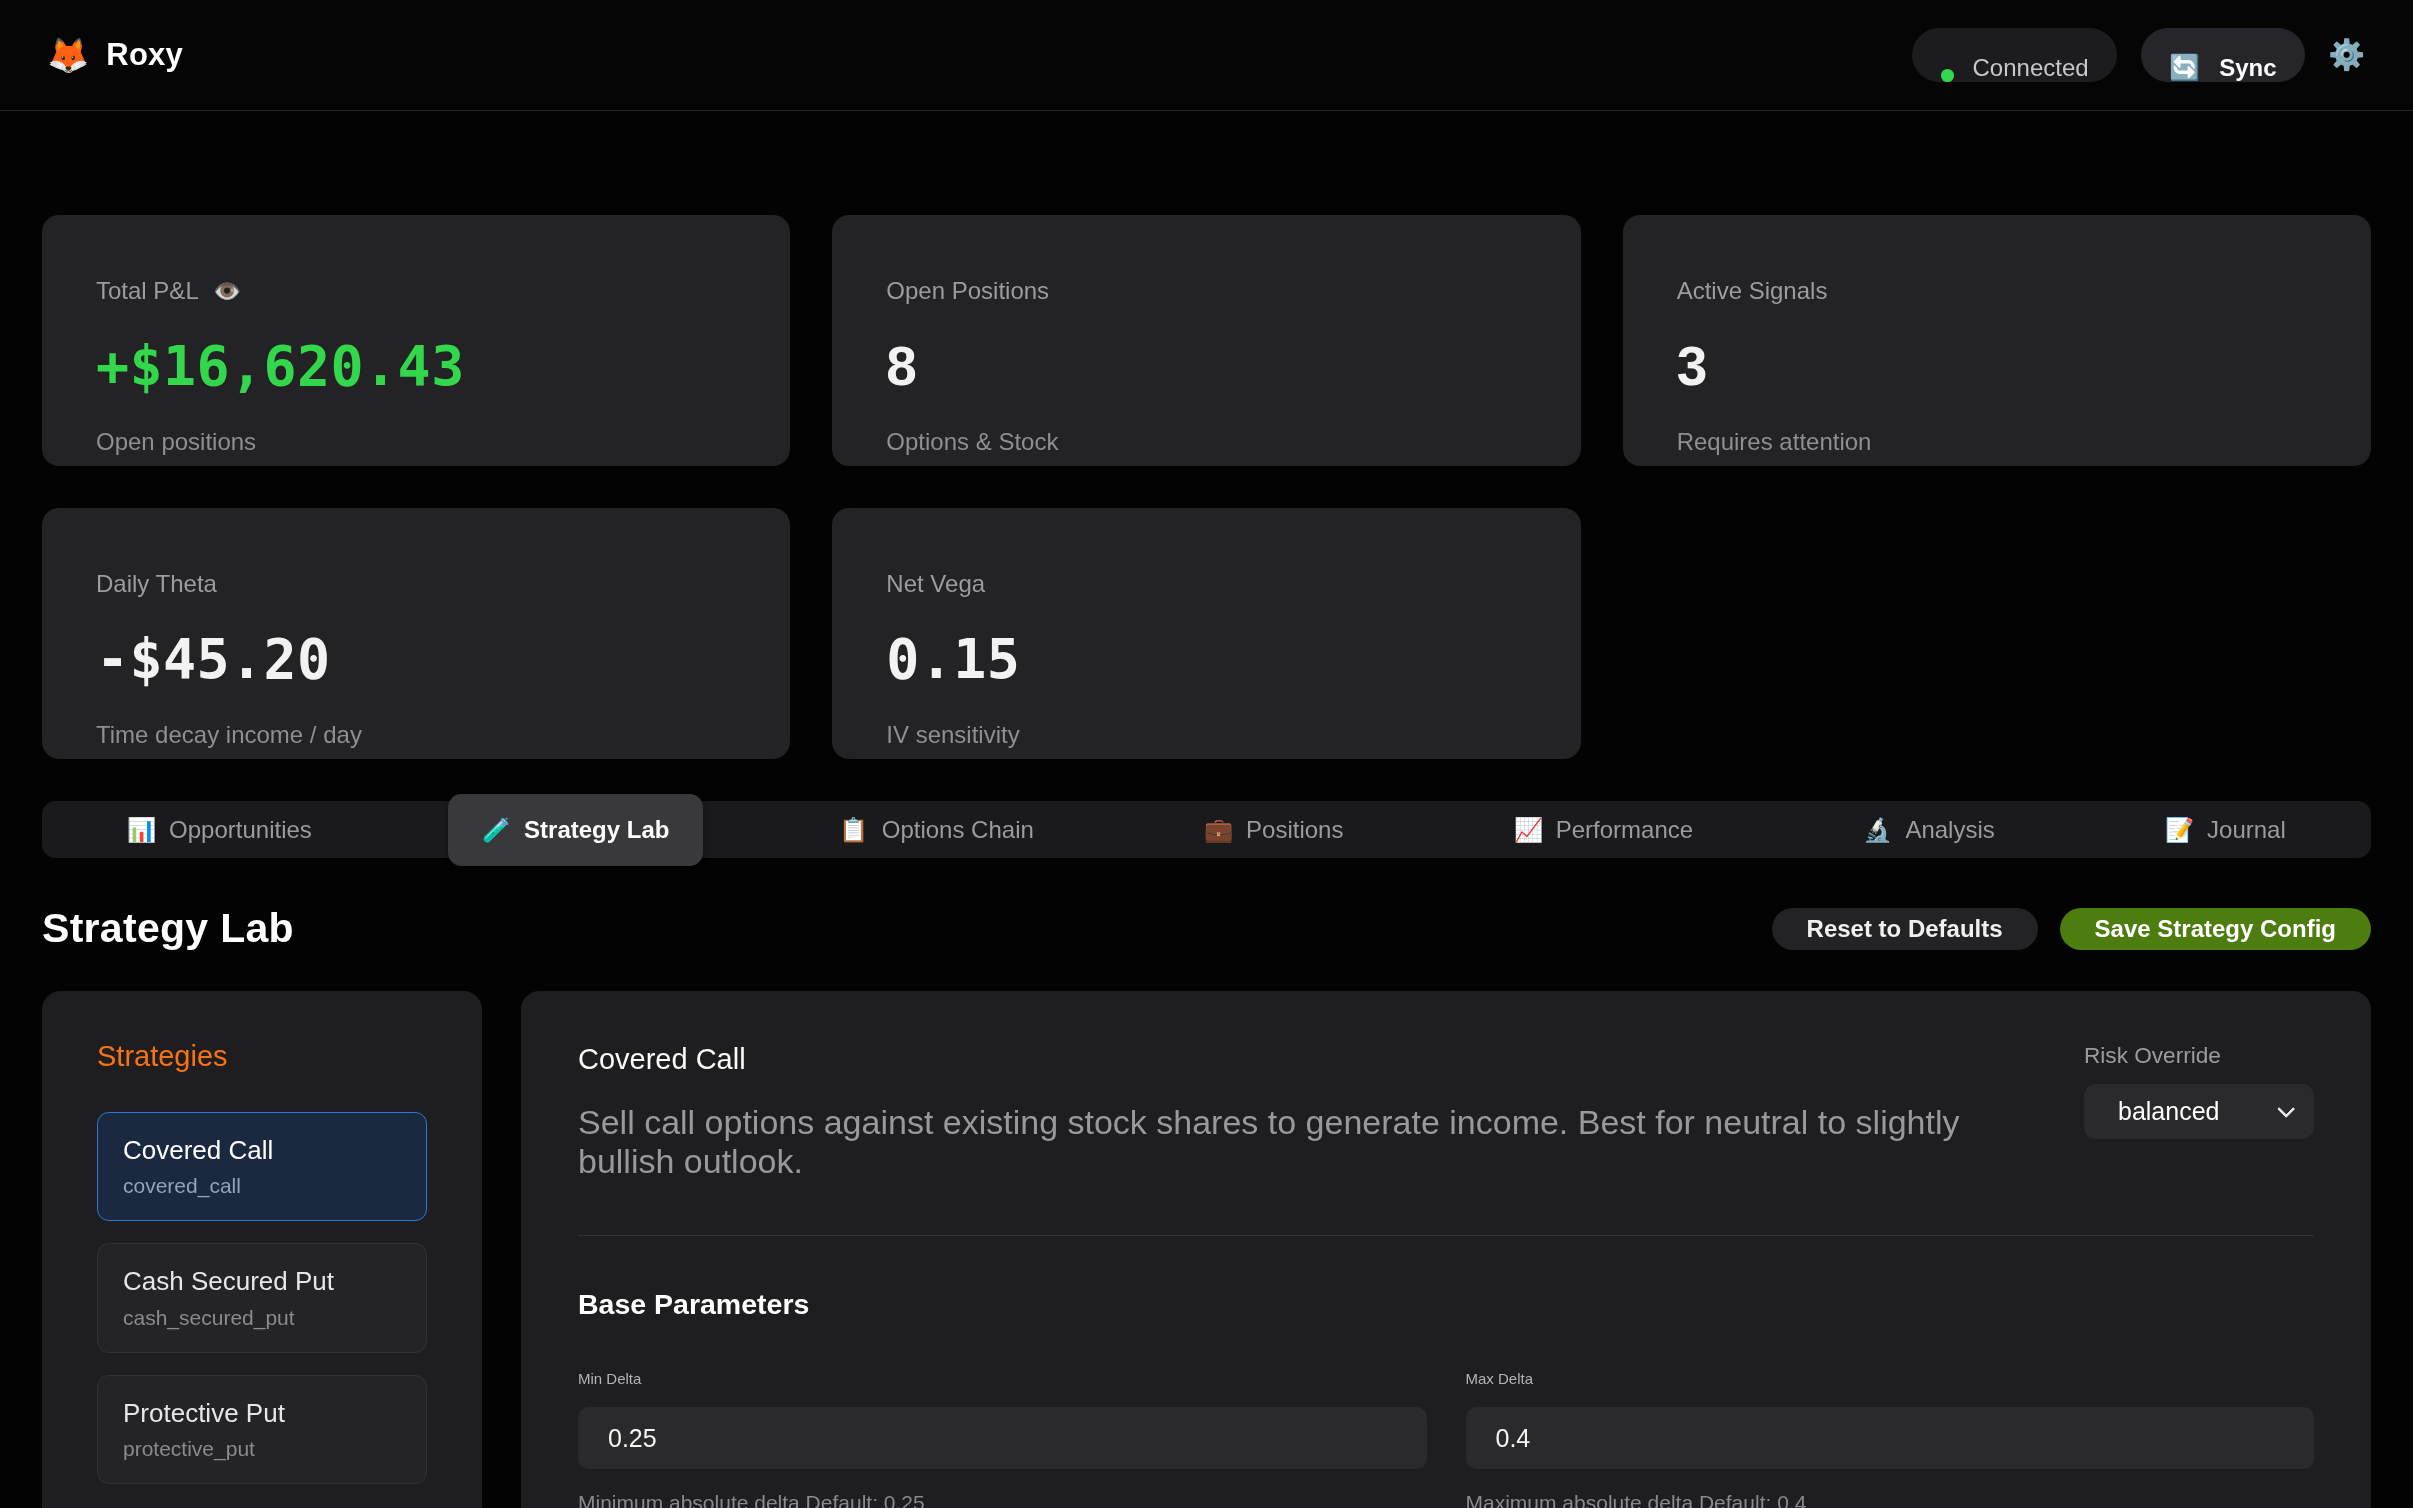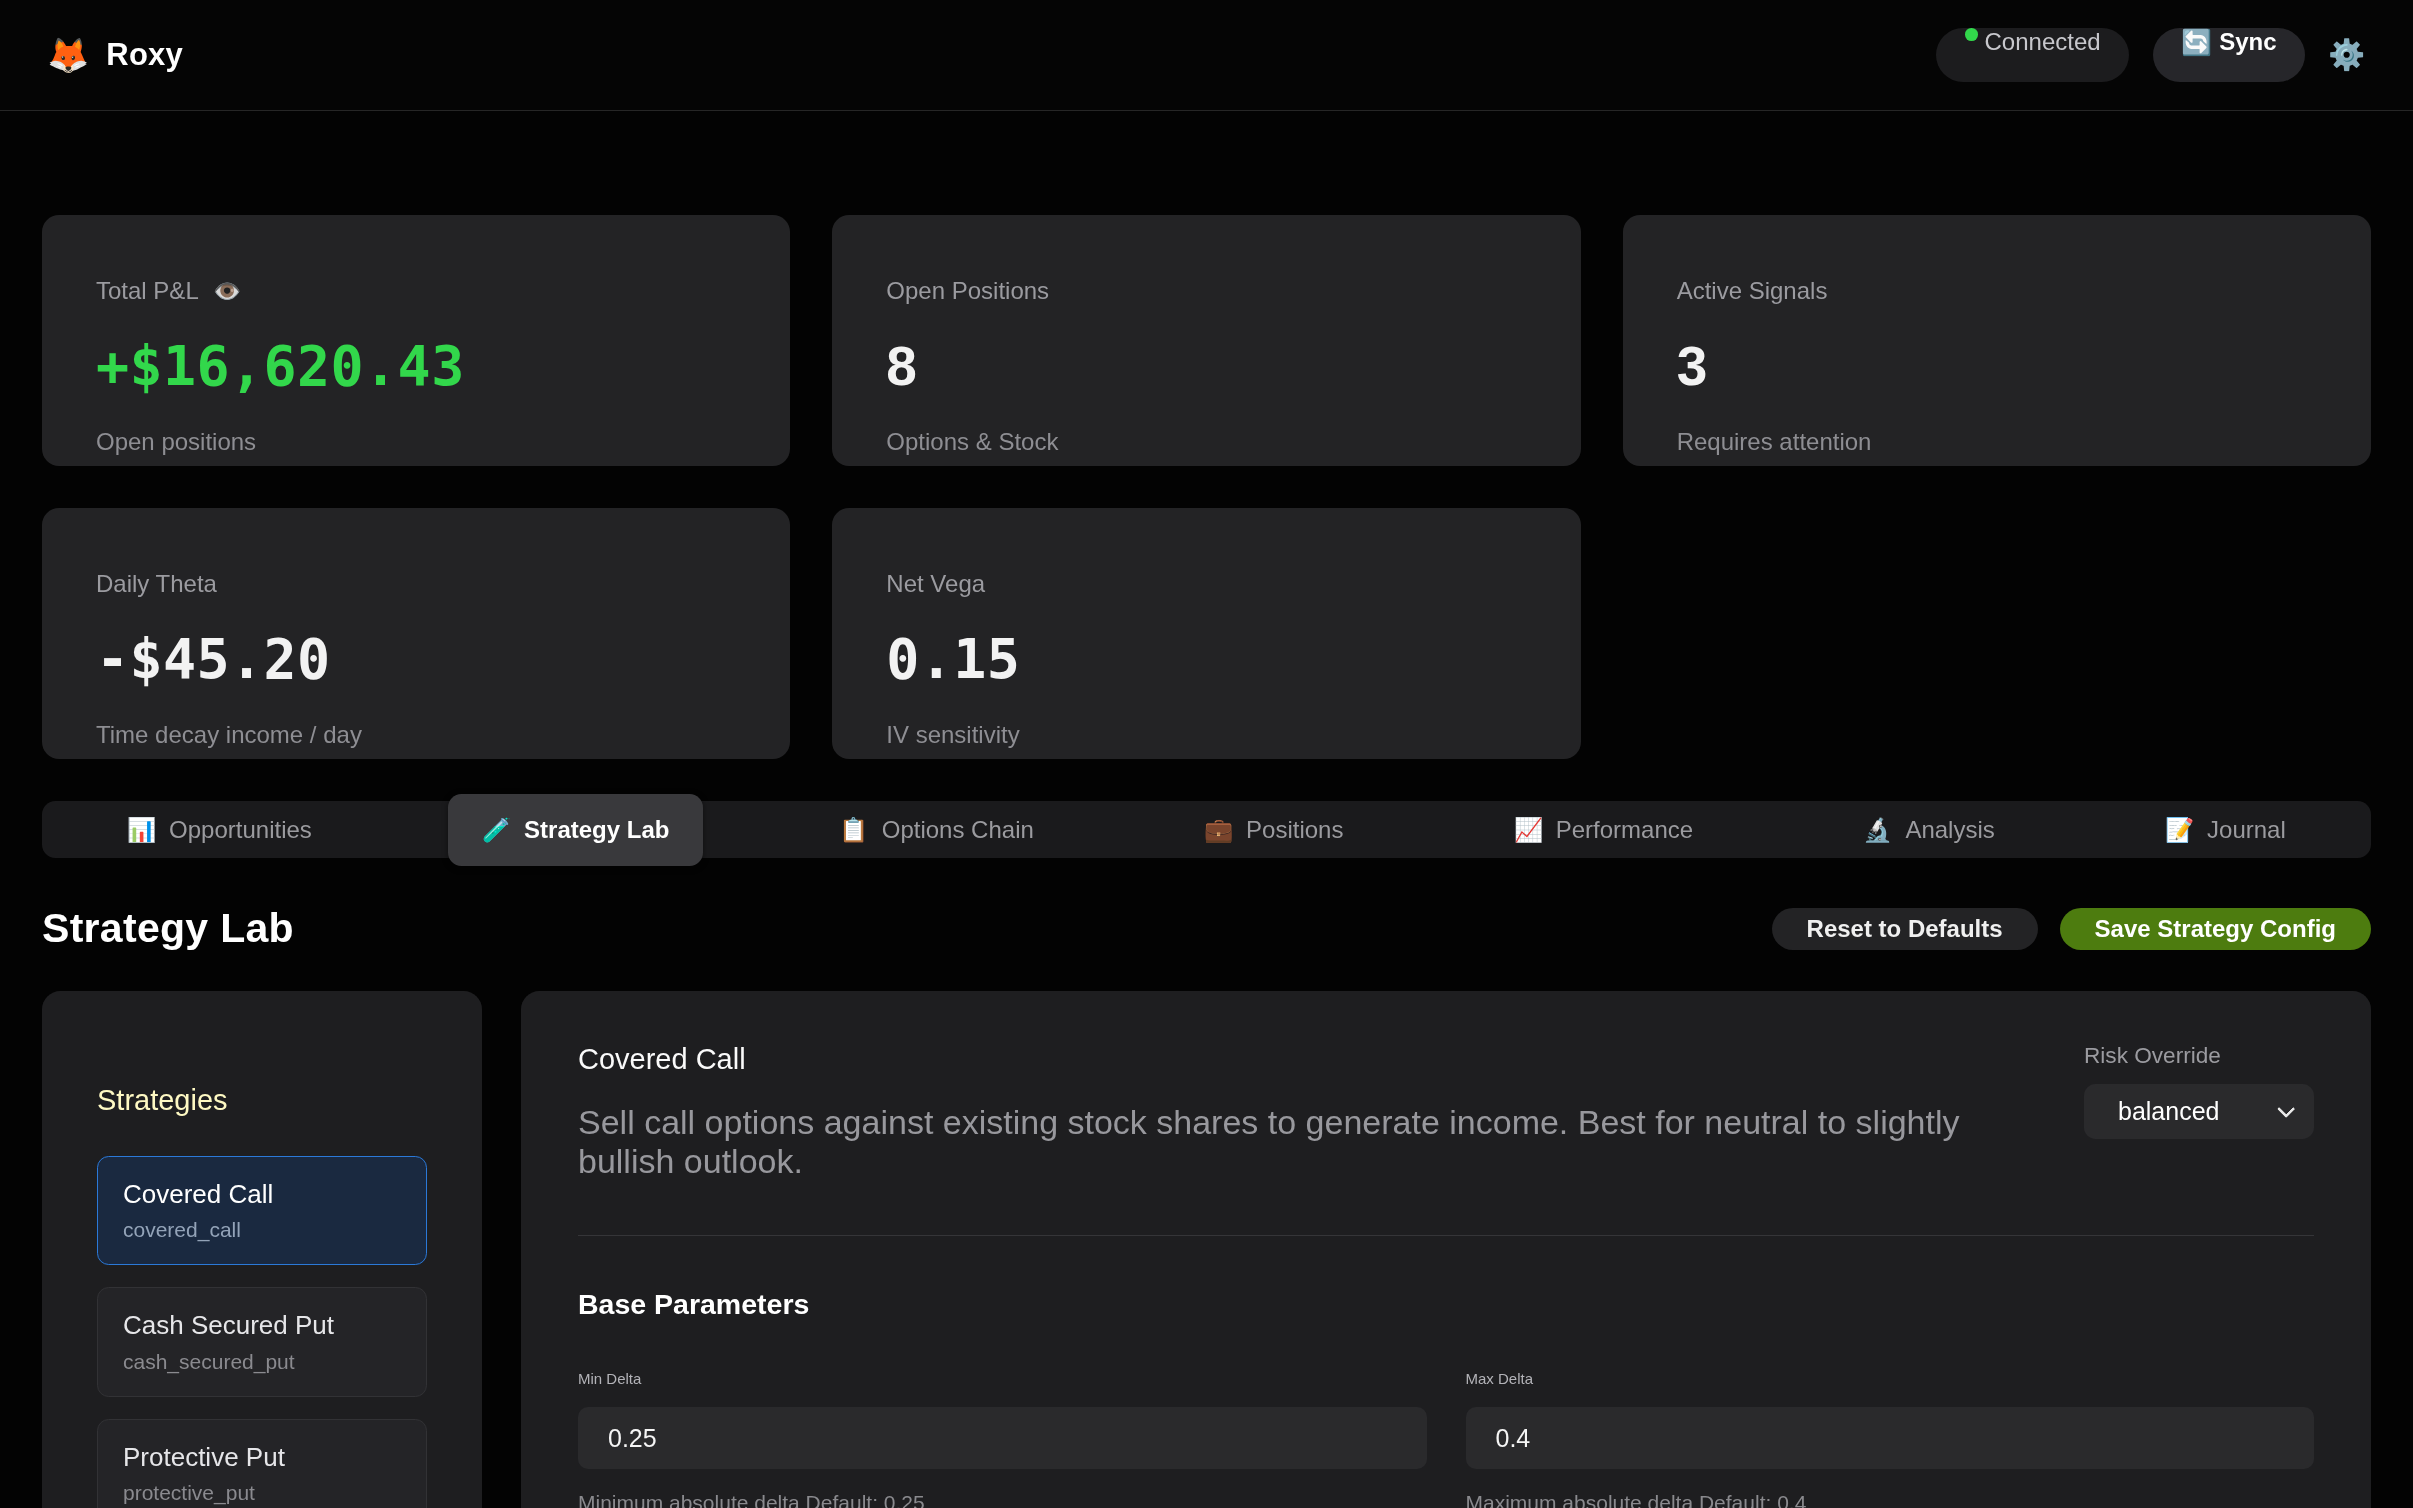--- a/index.html
+++ b/index.html
@@ -19,21 +19,21 @@
     padding: 0 47px;
     background: #050505;
     border-bottom: 1.7px solid #262626;
   }
   .brand { display: flex; align-items: center; gap: 17px; }
   .brand .logo { font-size: 34px; line-height: 1; }
   .brand .name { font-size: 31px; font-weight: 700; letter-spacing: 0.2px; }
   .top-actions { display: flex; align-items: center; gap: 23.5px; }
   .pill {
     height: 54px; border-radius: 837px;
-    display: flex; align-items: flex-start; gap: 7px;
+    display: flex; align-items: flex-end; gap: 19px;
     padding: 0 28.5px; font-size: 24px;
   }
   .pill.status { background: #1c1c1e; color: #c7c7cc; }
   .dot { width: 12.6px; height: 12.6px; border-radius: 50%; background: #32d74b; }
   .pill.sync { background: #26262a; color: #ffffff; font-weight: 600; cursor: pointer; }
   .pill.sync .sync-ico { font-size: 25px; }
   .gear { font-size: 30px; line-height: 1; cursor: pointer; filter: grayscale(15%); }
 
   
   .stats {
@@ -98,21 +98,21 @@
     display: flex; gap: 39px;
     align-items: flex-start;
   }
   .side-panel {
     width: 440px; flex: none;
     background: #1e1e20;
     border-radius: 18.4px;
     padding: 49px 55px;
     height: 1006px;
   }
-  .side-panel h2 { font-size: 29px; font-weight: 400; color: #fef9c3; margin-top: 44px; }
+  .side-panel h2 { font-size: 29px; font-weight: 400; color: #f97316; }
   .strategy-list { margin-top: 39px; display: flex; flex-direction: column; gap: 22px; }
   .strategy {
     border-radius: 11.7px;
     background: #242427;
     border: 1.7px solid #323235;
     padding: 22px 25px;
     cursor: pointer;
   }
   .strategy .s-name { font-size: 26px; color: #e6e6e9; }
   .strategy .s-id { margin-top: 8.4px; font-size: 21px; color: #8a8a8f; }

